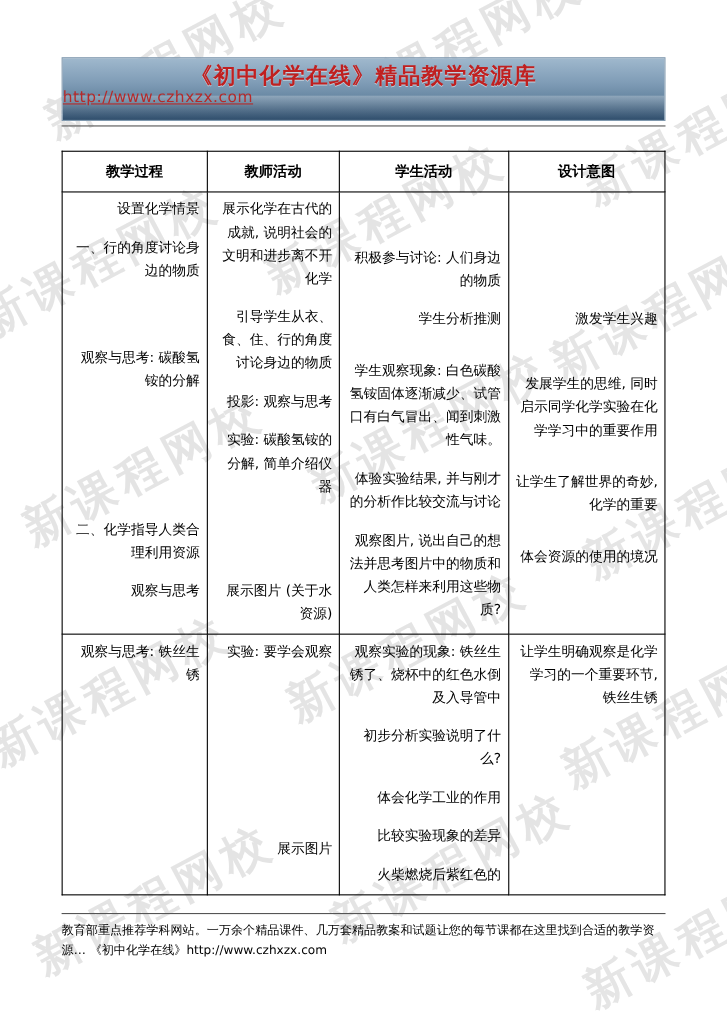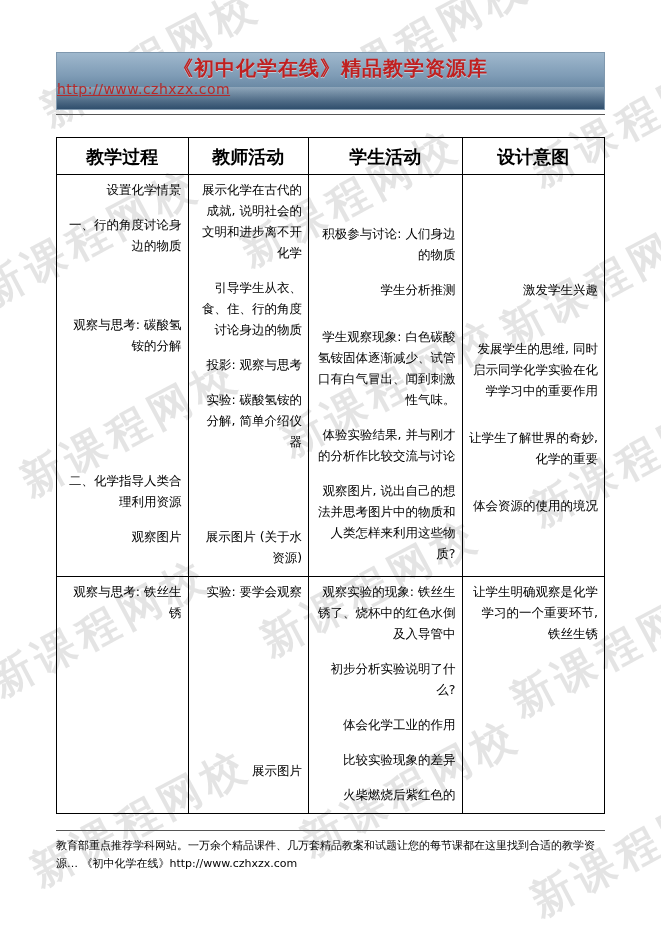--- a/index.html
+++ b/index.html
@@ -103,21 +103,21 @@
     padding: 4px 6px 8px 6px;
     font-size: 12.5px;
     line-height: 21px;
     font-family: "DejaVu Sans", sans-serif;
     color: #000;
     text-align: right;
   }
   table.lesson th {
     text-align: center;
     font-weight: bold;
-    font-size: 18px;
+    font-size: 13px;
     padding: 6px 4px;
     height: 24px;
     vertical-align: middle;
   }
   col.c1 { width: 24%; }
   col.c2 { width: 22%; }
   col.c3 { width: 28%; }
   col.c4 { width: 26%; }
 
   .cellblock { margin: 0 0 14px 0; }
@@ -184,21 +184,21 @@
     </thead>
     <tbody>
       <tr>
         <td>
           <div class="cellblock">设置化学情景</div>
           <div class="cellblock">一、行的角度讨论身边的物质</div>
           <div class="spacer-44"></div>
           <div class="cellblock">观察与思考: 碳酸氢铵的分解</div>
           <div class="spacer-100"></div>
           <div class="cellblock">二、化学指导人类合理利用资源</div>
-          <div class="cellblock">观察图片</div>
+          <div class="cellblock">观察与思考</div>
         </td>
         <td>
           <div class="cellblock">展示化学在古代的成就, 说明社会的文明和进步离不开化学</div>
           <div class="cellblock">引导学生从衣、食、住、行的角度讨论身边的物质</div>
           <div class="cellblock">投影: 观察与思考</div>
           <div class="cellblock">实验: 碳酸氢铵的分解, 简单介绍仪器</div>
           <div class="spacer-60"></div>
           <div class="cellblock">展示图片 (关于水资源)</div>
         </td>
         <td>

